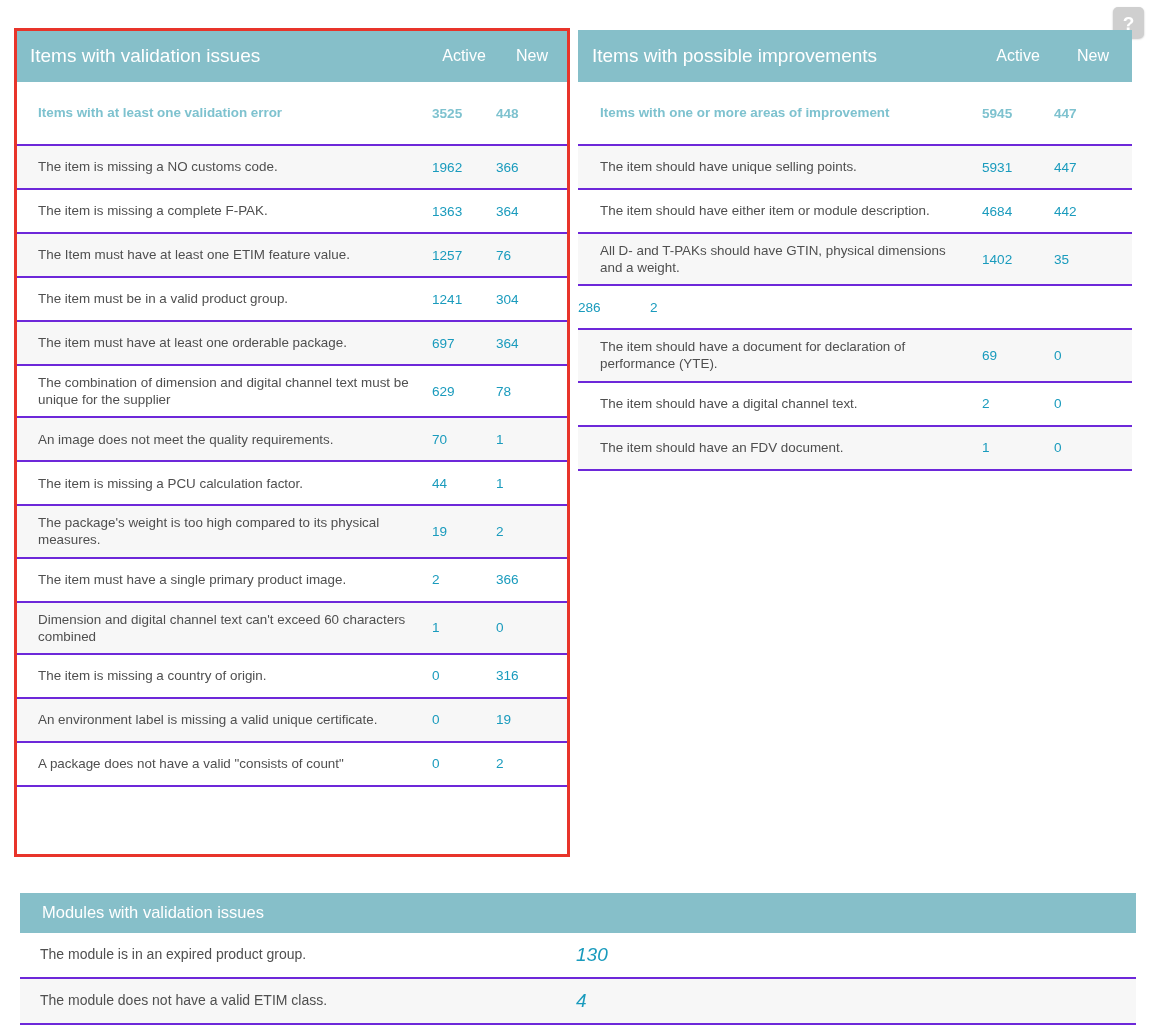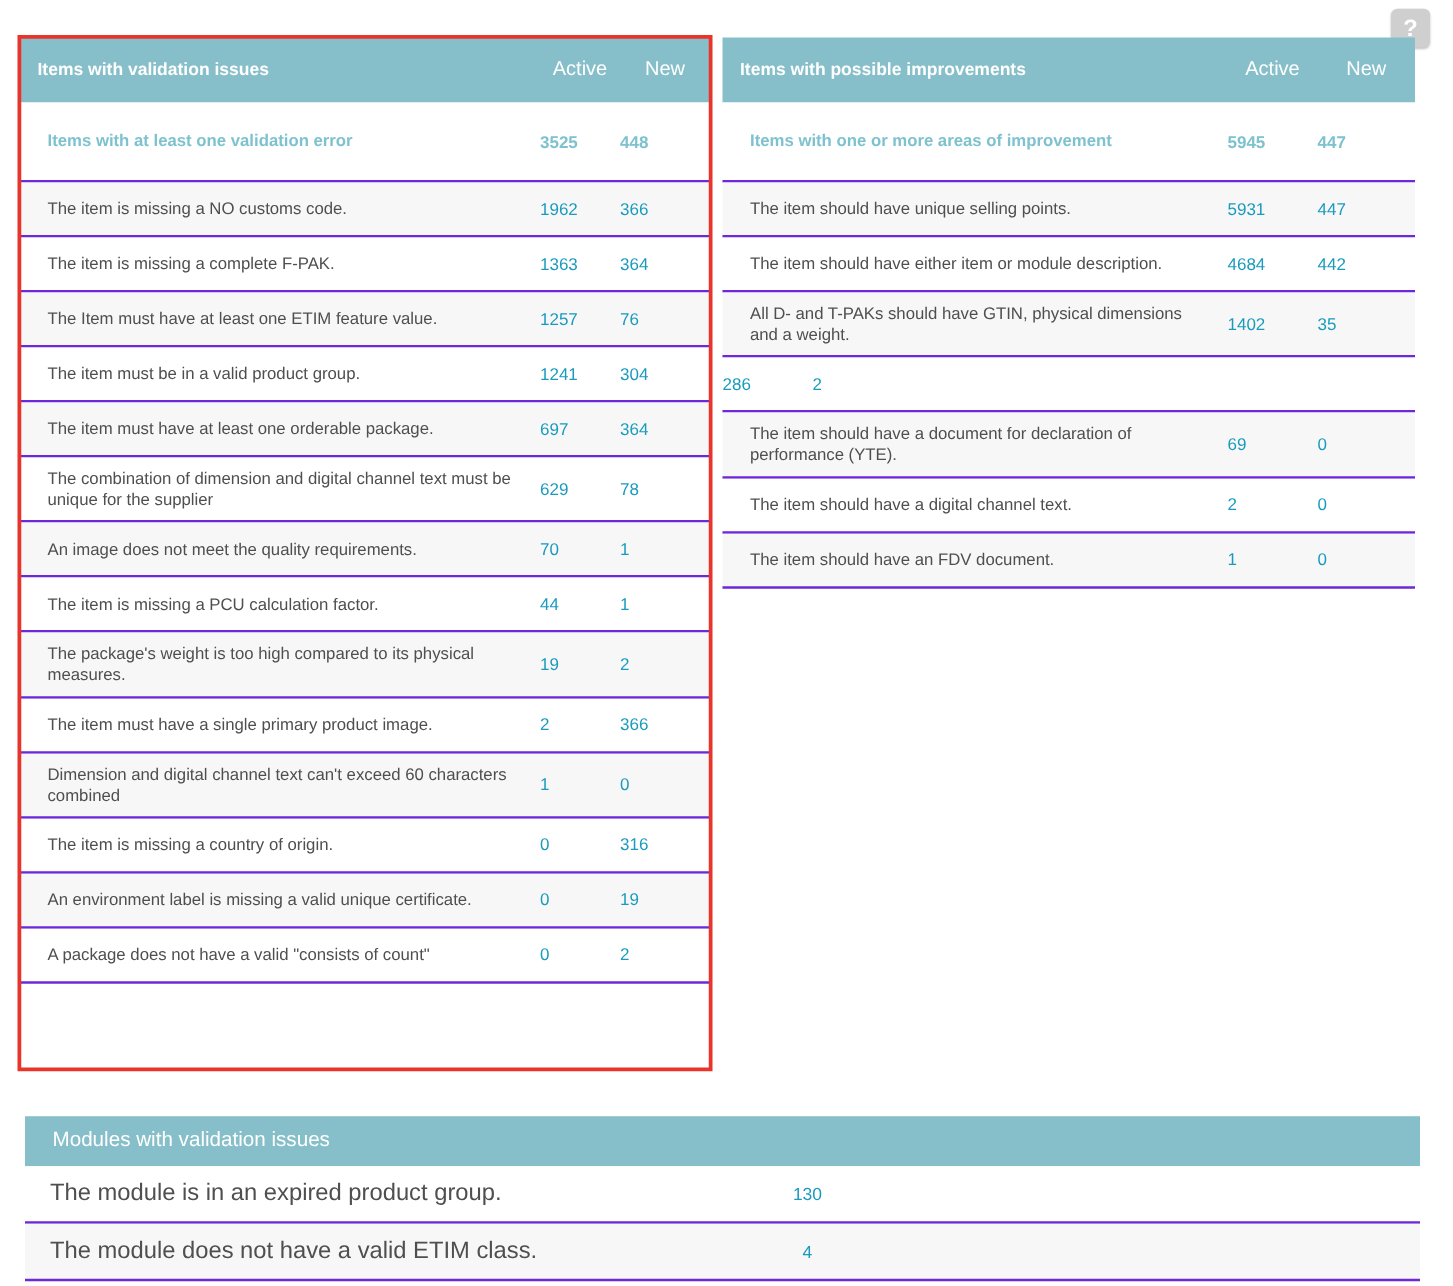--- a/index.html
+++ b/index.html
@@ -66,24 +66,24 @@
   .panel-head {
     background: #86bfc9;
     color: #ffffff;
     display: flex;
     align-items: center;
     min-height: 40px;
     padding: 6px 0;
   }
   .panel-head .title {
     flex: 1 1 auto;
-    font-size: 14px;
+    font-size: 19px;
     padding-left: 14px;
     line-height: 1.22;
-    font-weight: 700;
+    font-weight: 400;
   }
   .panel-head .col {
     flex: 0 0 auto;
     width: 64px;
     text-align: center;
     font-size: 16px;
   }
   .panel-head .col.new { width: 72px; }
 
   
@@ -131,26 +131,27 @@
     left: 20px;
     width: 1116px;
   }
   .modules-head {
     background: #86bfc9;
     color: #ffffff;
     font-size: 16.5px;
     padding: 10px 0 10px 22px;
     line-height: 1.2;
   }
-  .modules .row .label { padding-left: 20px; font-size: 19px; }
+  .modules .row .label { padding-left: 20px; font-size: 14px; }
   .modules .row { min-height: 44px; }
   .modules .row .num {
     width: 140px;
-    text-align: center;
-    font-size: 14px;
+    text-align: left;
+    font-size: 19px;
+    font-style: italic;
   }
   .modules .row .spacer { flex: 0 0 auto; width: 420px; }
 </style>
 </head>
 <body>
 
 <button class="help-btn">?</button>
 
 <div class="highlight-box"></div>
 

